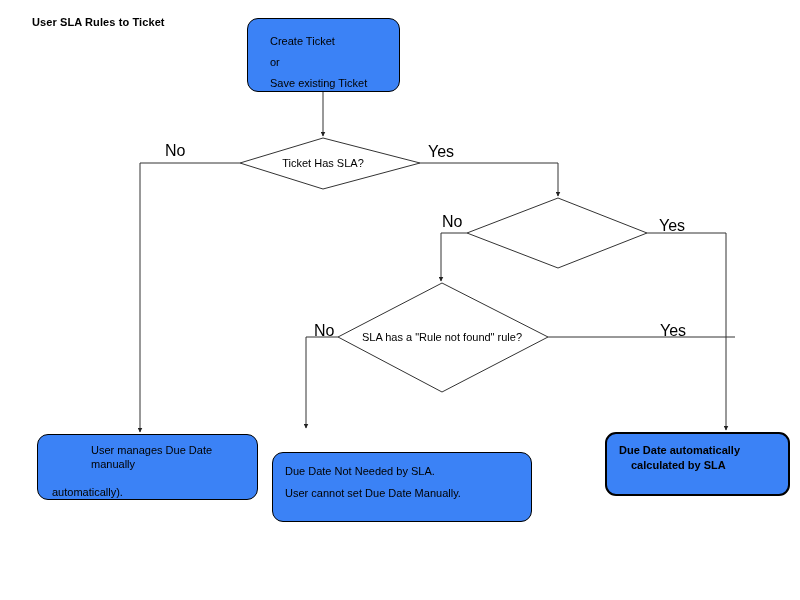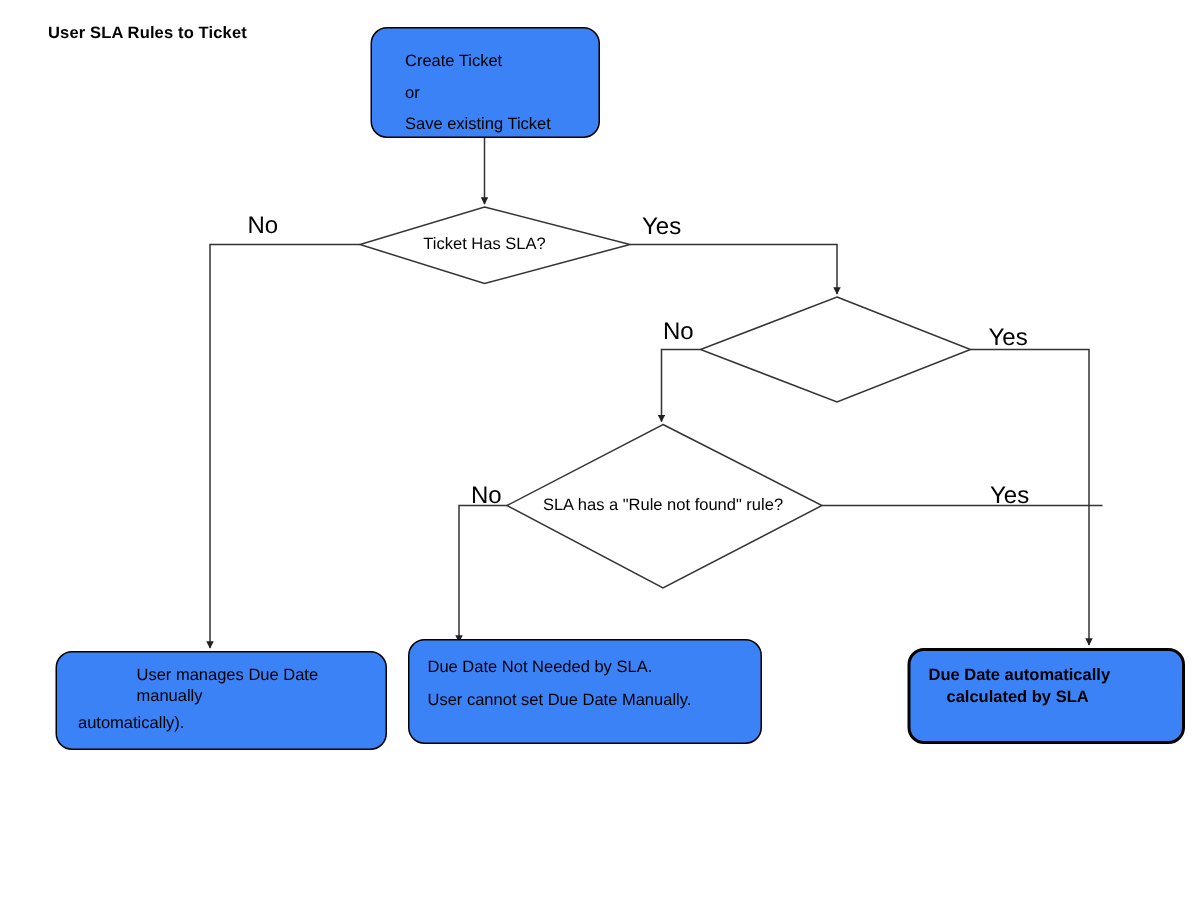--- a/index.html
+++ b/index.html
@@ -129,24 +129,24 @@
   <div class="edge-label" style="left:442px; top:216px;">No</div>
 
   <div class="edge-label" style="left:659px; top:220px;">Yes</div>
 
   <div class="edge-label" style="left:314px; top:325px;">No</div>
 
   <div class="edge-label" style="left:660px; top:325px;">Yes</div>
 
   <div class="node-box" style="left:37px; top:434px; width:221px; height:66px;">
     <div class="node-text" style="left:14px; top:8px; line-height:14px;margin-left:39px;">User manages Due Date manually</div>
-    <div class="node-text" style="left:14px; top:40px; line-height:14px;">automatically).</div>
+    <div class="node-text" style="left:14px; top:50px; line-height:14px;">automatically).</div>
   </div>
 
-  <div class="node-box" style="left:272px; top:426px; width:236px; height:70px;">
+  <div class="node-box" style="left:272px; top:452px; width:260px; height:70px;">
     <div class="node-text" style="left:12px; top:11px; line-height:14px;">Due Date Not Needed by SLA.</div>
     <div class="node-text" style="left:12px; top:33px; line-height:14px;">User cannot set Due Date Manually.</div>
   </div>
 
   <div class="node-box emphasis" style="left:605px; top:432px; width:185px; height:64px;">
     <div class="node-text bold" style="left:12px; top:9px;">Due Date automatically</div>
     <div class="node-text bold" style="left:24px; top:24px;">calculated by SLA</div>
   </div>
 
 </div>

